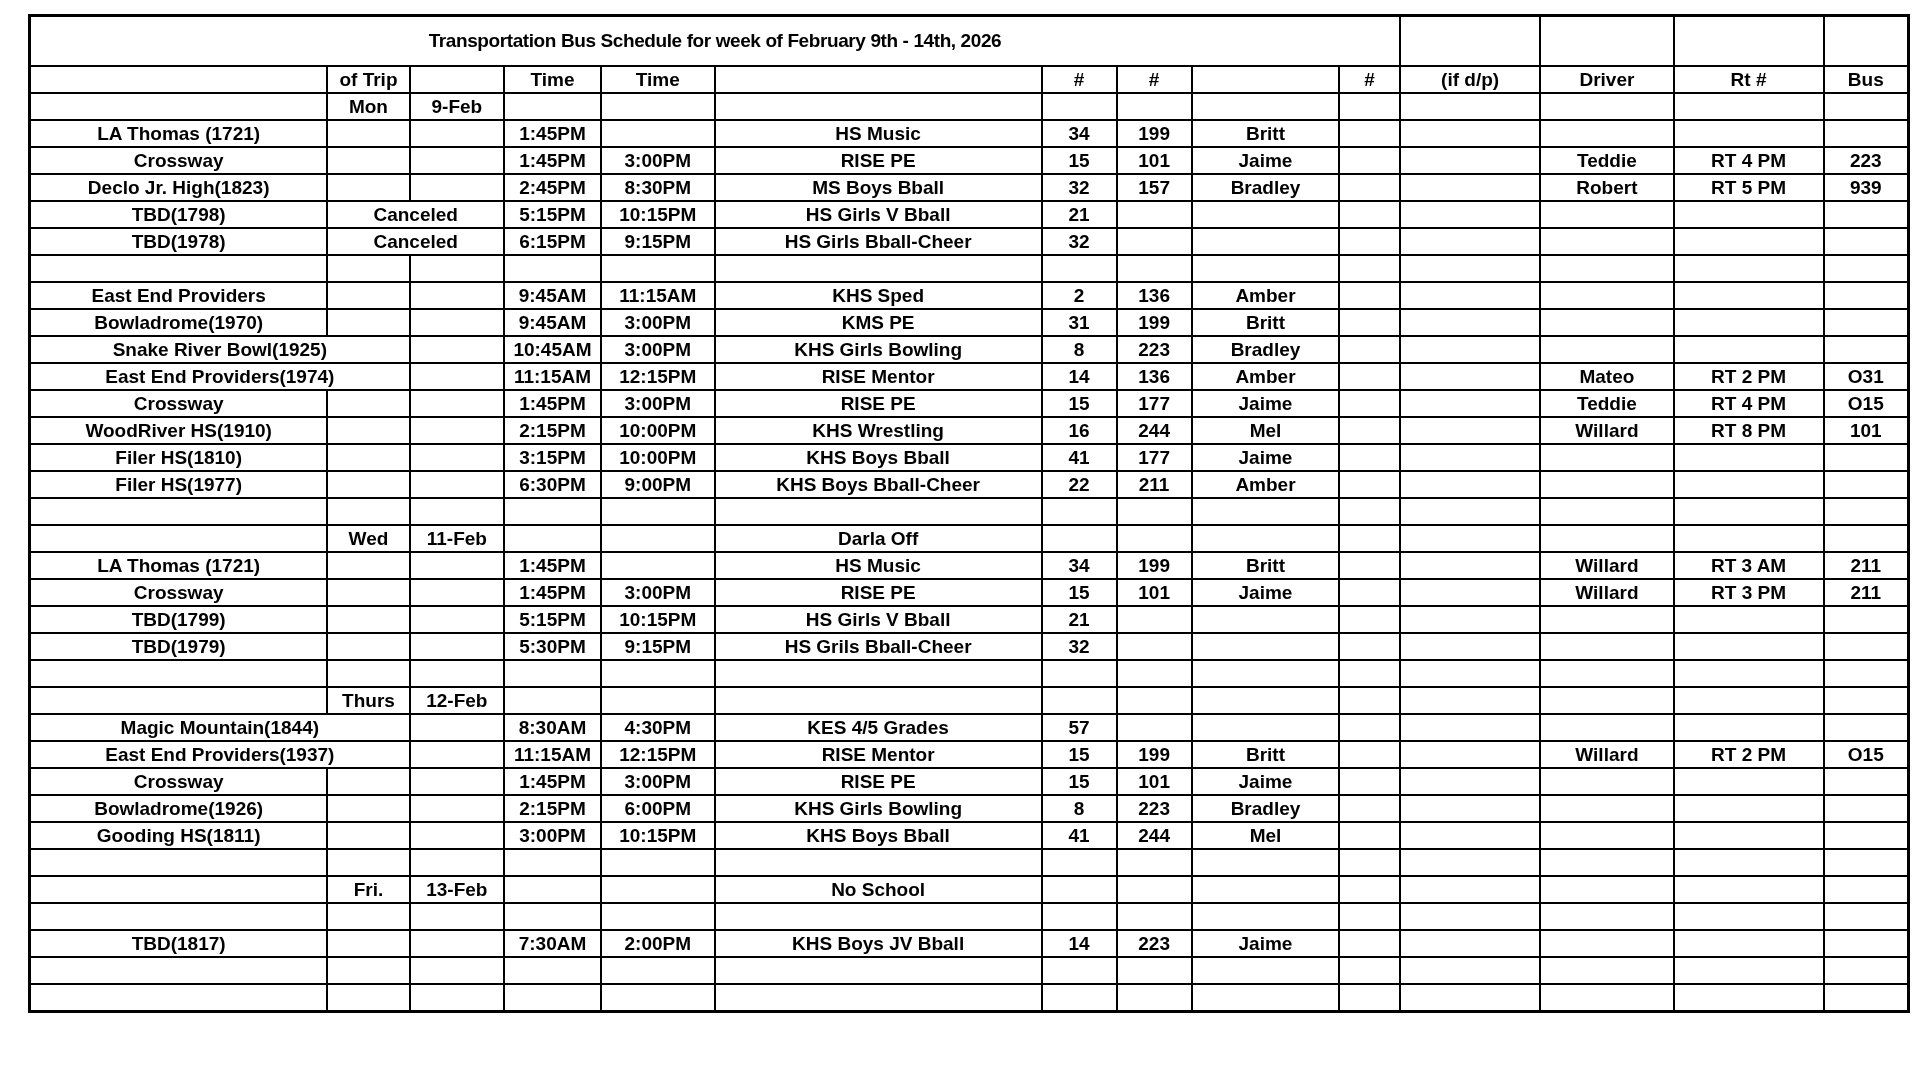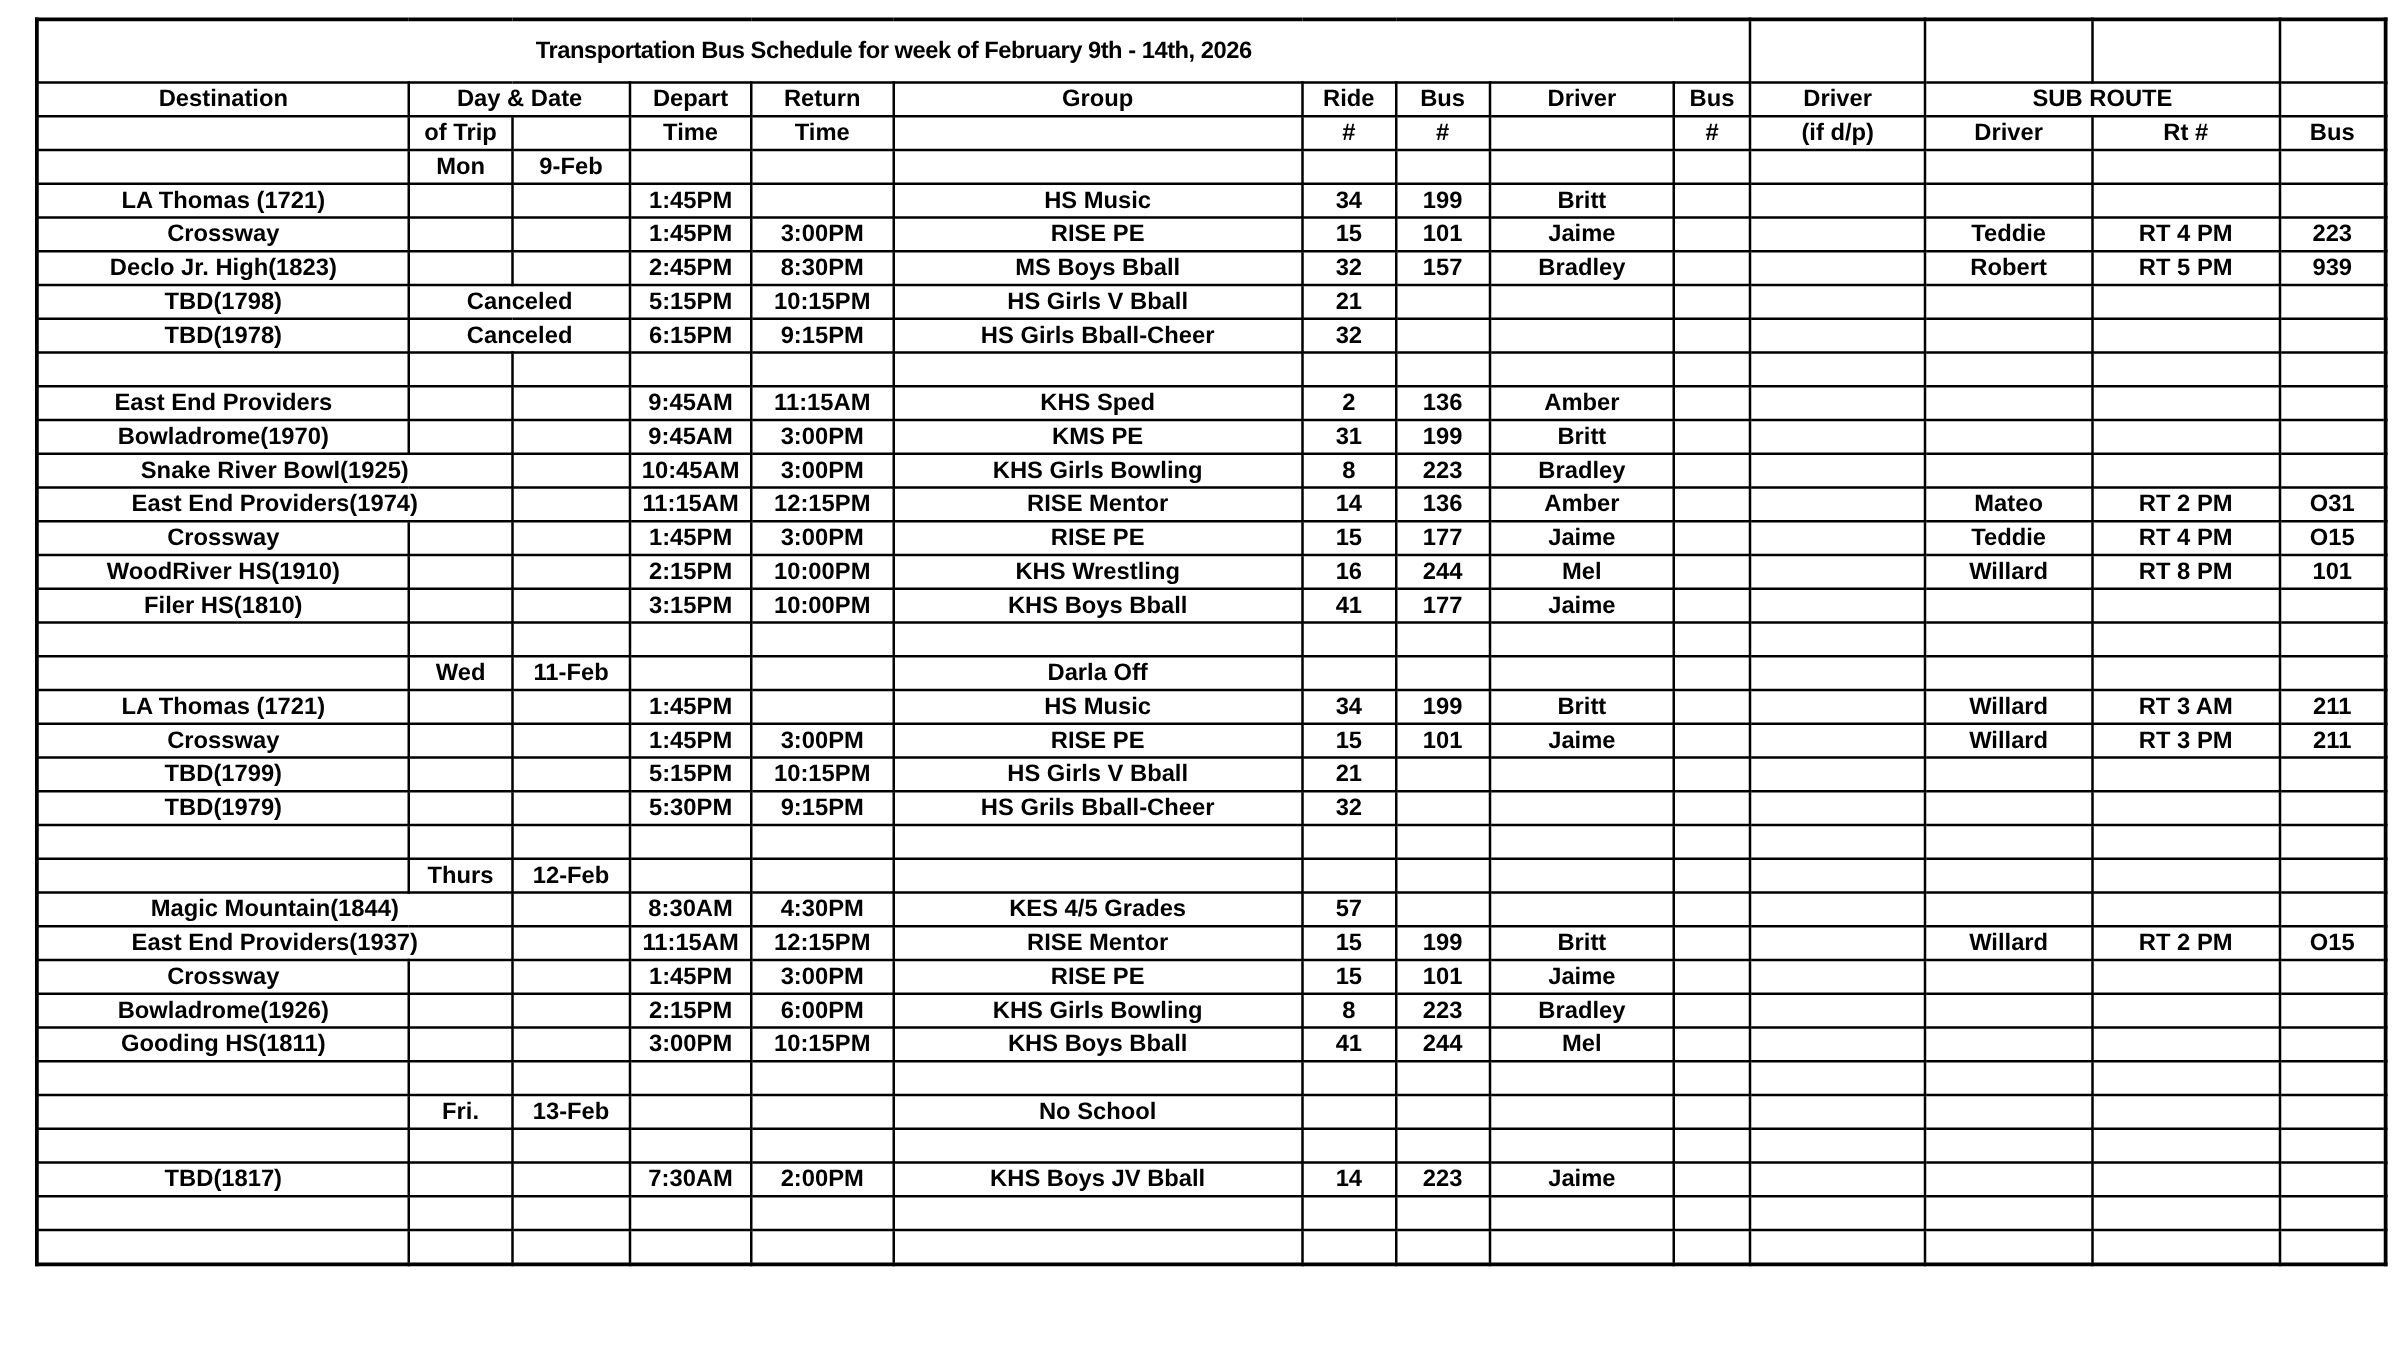--- a/index.html
+++ b/index.html
@@ -110,34 +110,20 @@
     </colgroup>
     <tbody id="tbody">
         <tr class="title-row">
           <td class="title-cell" colspan="10">Transportation Bus Schedule for week of February 9th - 14th, 2026</td>
           <td></td>
           <td></td>
           <td></td>
           <td></td>
         </tr>
         <tr>
-          <td class="hdr">Destination</td>
-          <td class="hdr hdr-left" colspan="2">Day &amp; Date</td>
-          <td class="hdr">Depart</td>
-          <td class="hdr">Return</td>
-          <td class="hdr">Group</td>
-          <td class="hdr">Ride</td>
-          <td class="hdr">Bus</td>
-          <td class="hdr">Driver</td>
-          <td class="hdr">Bus</td>
-          <td class="hdr hdr-left">Driver</td>
-          <td class="hdr hdr-left" colspan="2">SUB ROUTE</td>
-          <td class="hdr"></td>
-        </tr>
-        <tr>
           <td class="hdr-sub"></td>
           <td class="hdr-sub hdr-left">of Trip</td>
           <td class="hdr-sub"></td>
           <td class="hdr-sub">Time</td>
           <td class="hdr-sub">Time</td>
           <td class="hdr-sub"></td>
           <td class="hdr-sub">#</td>
           <td class="hdr-sub">#</td>
           <td class="hdr-sub"></td>
           <td class="hdr-sub">#</td>
@@ -359,20 +345,36 @@
           <td>KHS Boys Bball</td>
           <td>41</td>
           <td>177</td>
           <td>Jaime</td>
           <td></td>
           <td></td>
           <td></td>
           <td></td>
           <td></td>
         </tr>
+        <tr>
+          <td class="left ">Filer HS(1977)</td>
+          <td></td>
+          <td></td>
+          <td>6:30PM</td>
+          <td>9:00PM</td>
+          <td>KHS Boys Bball-Cheer</td>
+          <td>22</td>
+          <td>211</td>
+          <td>Amber</td>
+          <td></td>
+          <td></td>
+          <td></td>
+          <td></td>
+          <td></td>
+        </tr>
         <tr class="spacer">
           <td></td>
           <td></td>
           <td></td>
           <td></td>
           <td></td>
           <td></td>
           <td></td>
           <td></td>
           <td></td>

